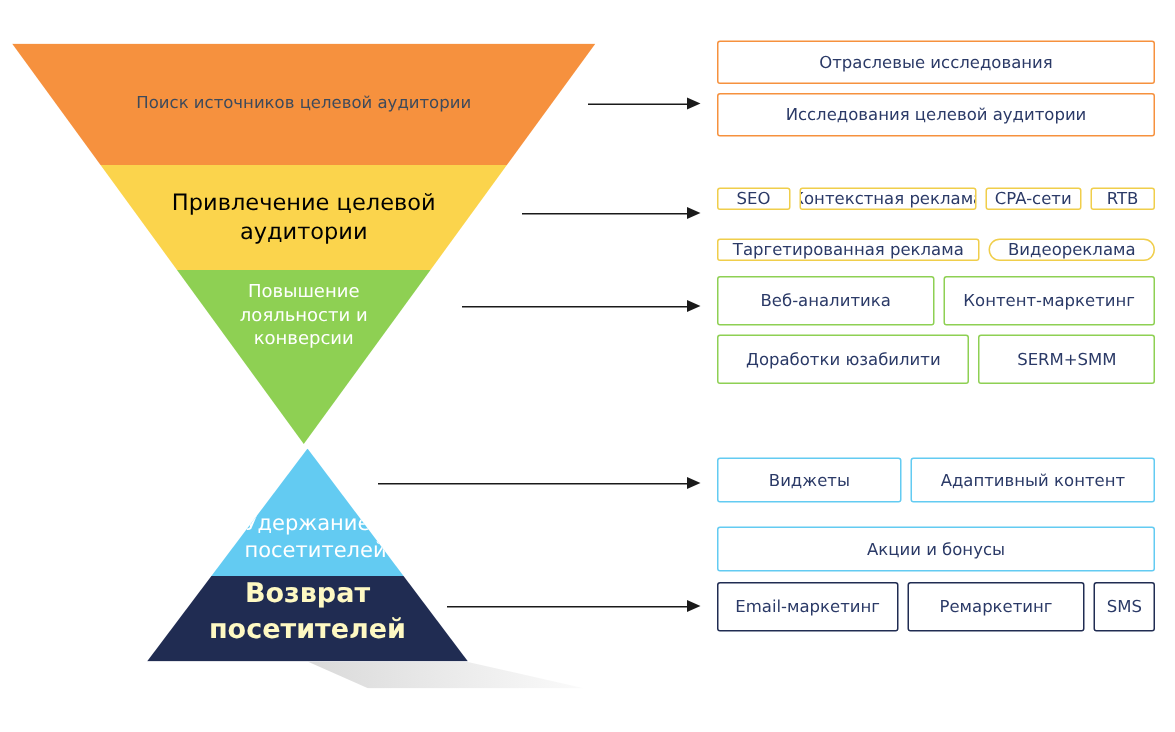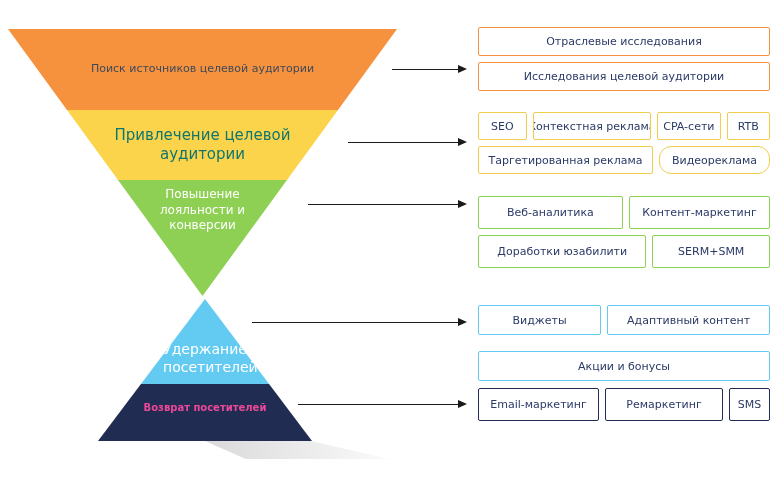--- a/index.html
+++ b/index.html
@@ -29,24 +29,24 @@
   }
   .band { width: 100%; display: flex; flex-direction: column; align-items: center; }
   .band-orange { height: 81px;  background: #F6913E; justify-content: center; }
   .band-yellow { height: 70px;  background: #FBD44C; justify-content: center; }
   .band-green  { height: 116px; background: #8ED053; justify-content: flex-start; padding-top: 7px; }
   .band-blue   { height: 85px;  background: #63CBF2; justify-content: flex-end; padding-bottom: 8px; }
   .band-navy   { height: 57px;  background: #202C52; justify-content: center; padding-bottom: 10px; }
 
   .stage-label { text-align: center; line-height: 1.3; }
   .sl-0 { color: #3E4A5B; font-size: 11px; max-width: 255px; }
-  .sl-1 { color: #0f766e; font-size: 15px;   max-width: 200px; }
+  .sl-1 { color: #000000; font-size: 15px;   max-width: 200px; }
   .sl-2 { color: #ffffff; font-size: 12px;   max-width: 92px; }
   .sl-3 { color: #ffffff; font-size: 14px;   max-width: 84px; }
-  .sl-4 { color: #ec4899; font-size: 10px; font-weight: bold; max-width: 170px; }
+  .sl-4 { color: #fef9c3; font-size: 18px; font-weight: bold; max-width: 170px; }
 
   .pyramid-shadow {
     position: absolute; left: 205px; top: 441px;
     width: 185px; height: 18px;
     background: linear-gradient(to right, rgba(120,120,120,0.28), rgba(180,180,180,0.06));
     clip-path: polygon(0 0, 57% 0, 100% 100%, 22% 100%);
   }
 
   
   .arrow { position: absolute; height: 1.4px; background: #1a1a1a; }
@@ -56,22 +56,22 @@
     border-left: 9px solid #1a1a1a;
     border-top: 4.3px solid transparent;
     border-bottom: 4.3px solid transparent;
   }
 
   
   .rcol { position: absolute; left: 478px; top: 0; width: 292px; height: 488px; }
   .group { position: absolute; left: 0; width: 100%; display: flex; flex-direction: column; gap: 6px; }
   .row { display: flex; gap: 6px; }
   .g1 { top: 27px; }  .g1 .row { height: 29px; }
-  .g2 { top: 112px; } .g2 .row { height: 28px; }
-  .g3 { top: 196px; } .g3 .row { height: 33px; }
+  .g2 { top: 112px; } .g2 .row { height: 28px; align-items: flex-end; }
+  .g3 { top: 184px; } .g3 .row { height: 33px; }
   .g4 { top: 305px; gap: 16px; } .g4 .row { height: 30px; }
   .g5 { top: 388px; } .g5 .row { height: 33px; }
 
   .box {
     background: #ffffff;
     border: 1px solid #cccccc;
     border-radius: 2px;
     display: flex; align-items: center; justify-content: center;
     font-size: 11px; color: #2B3A67;
     text-align: center; padding: 0 3px;

